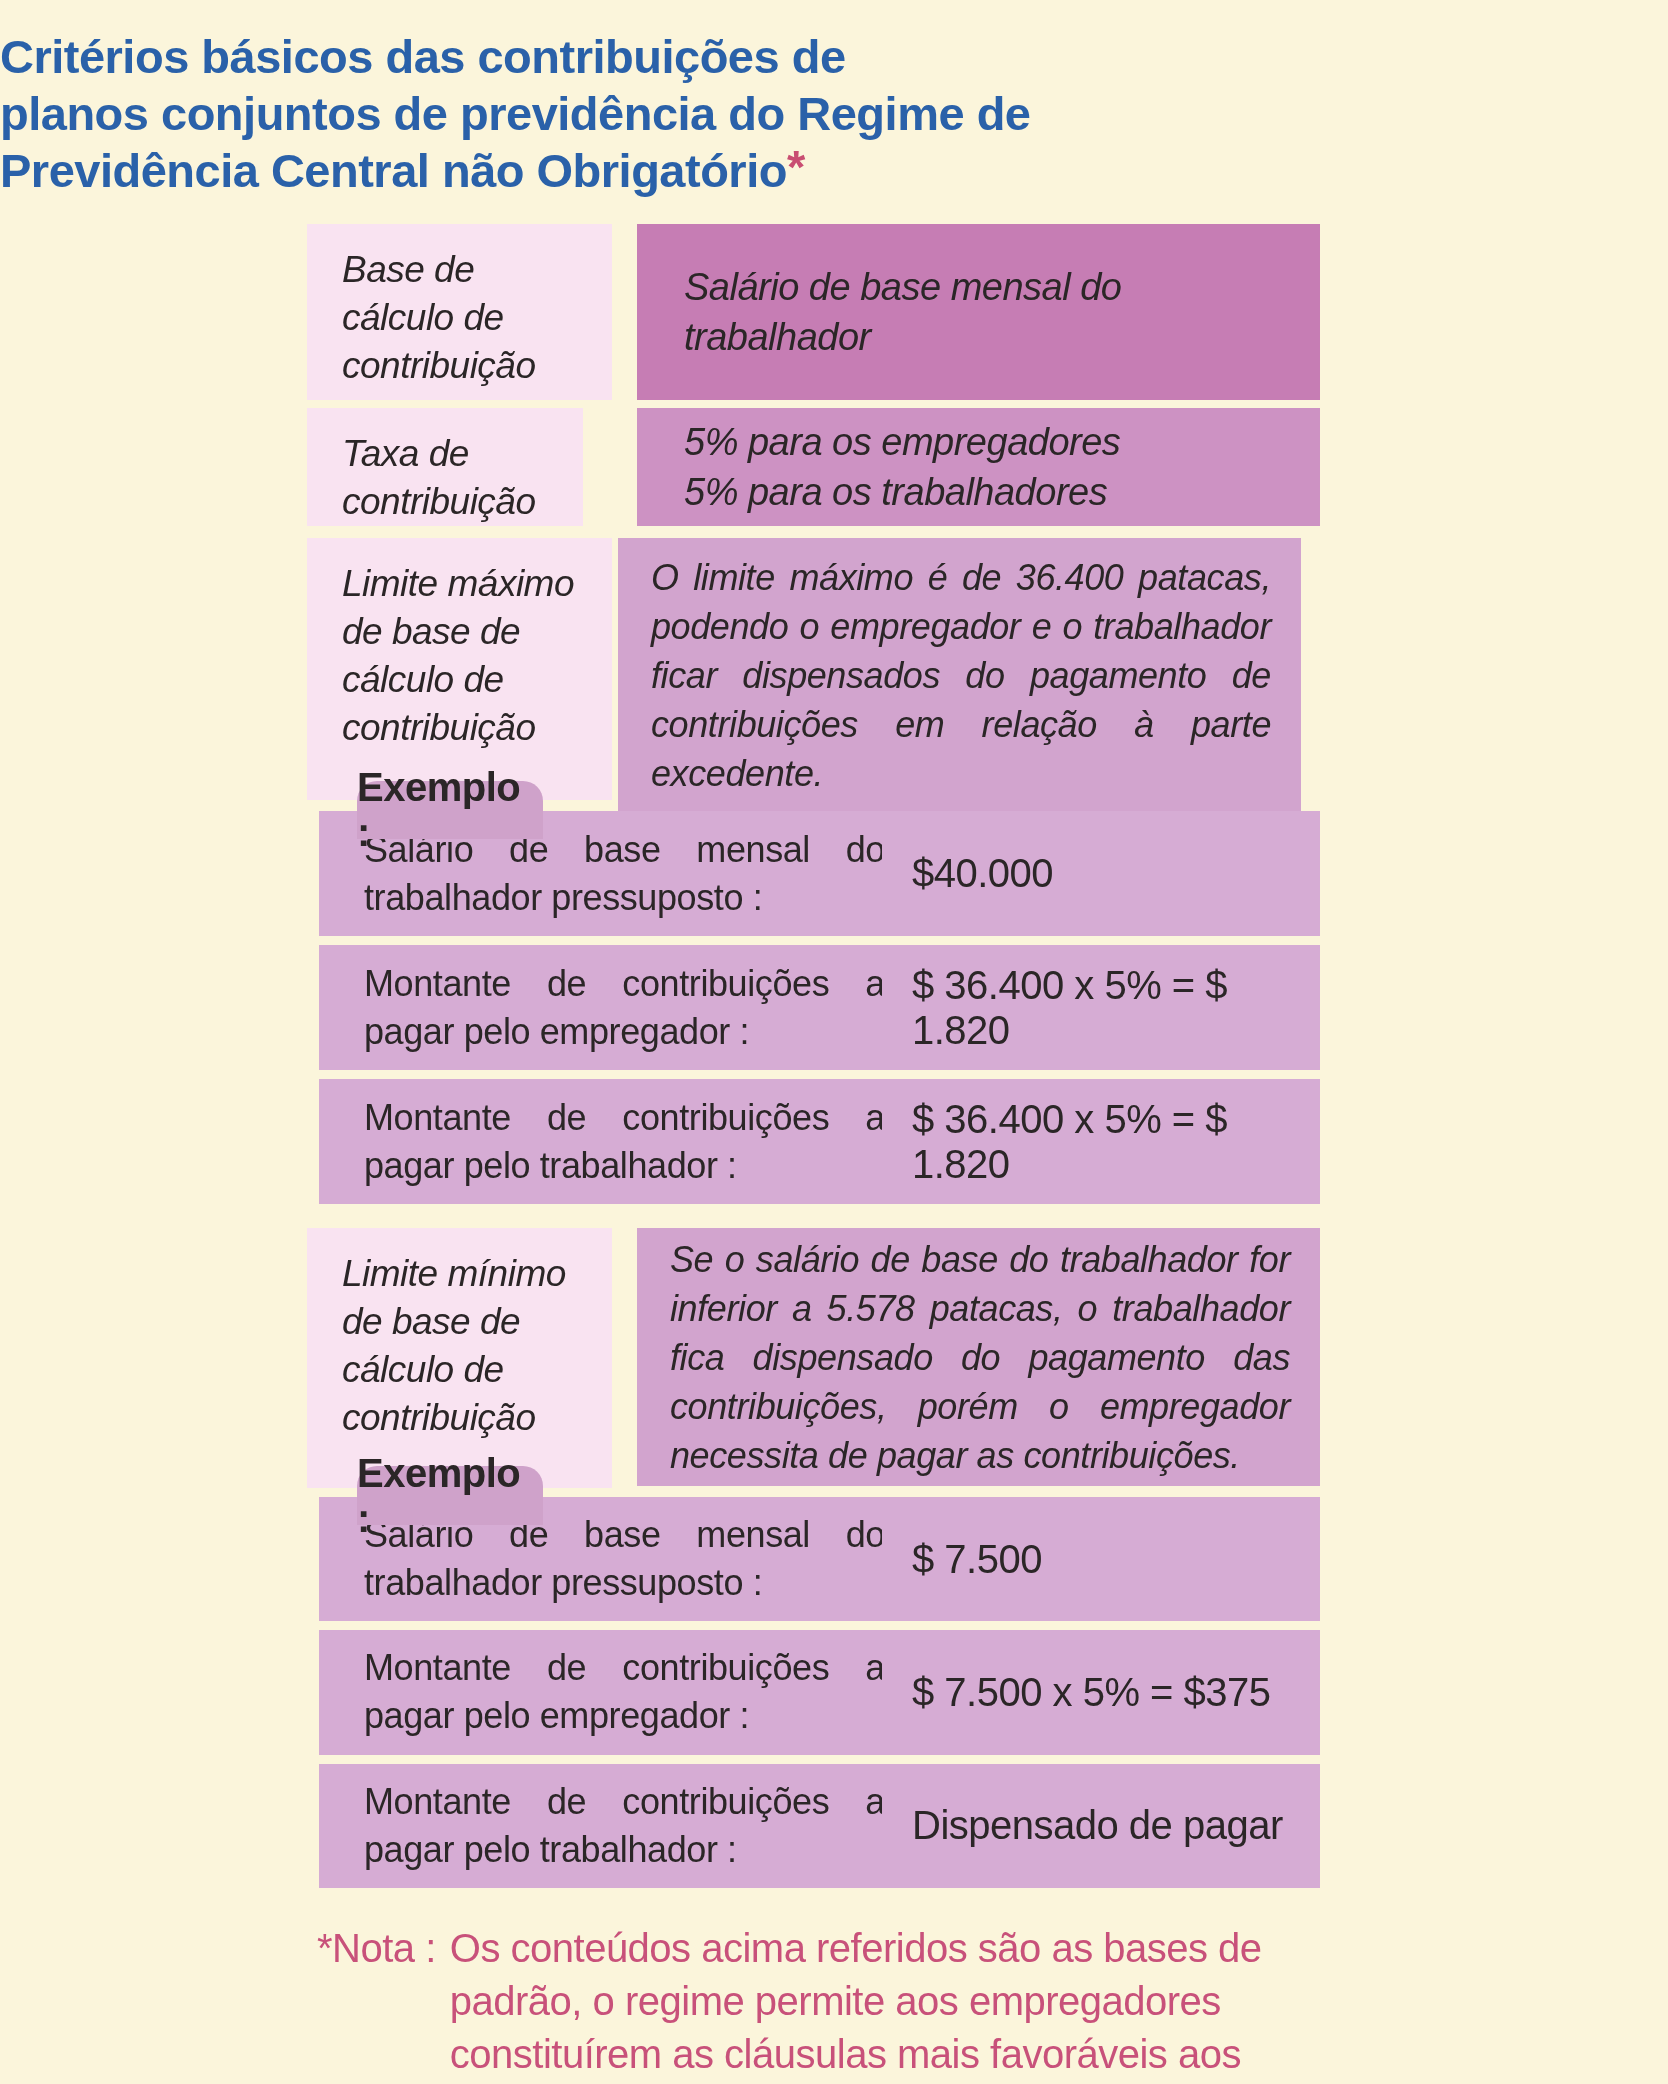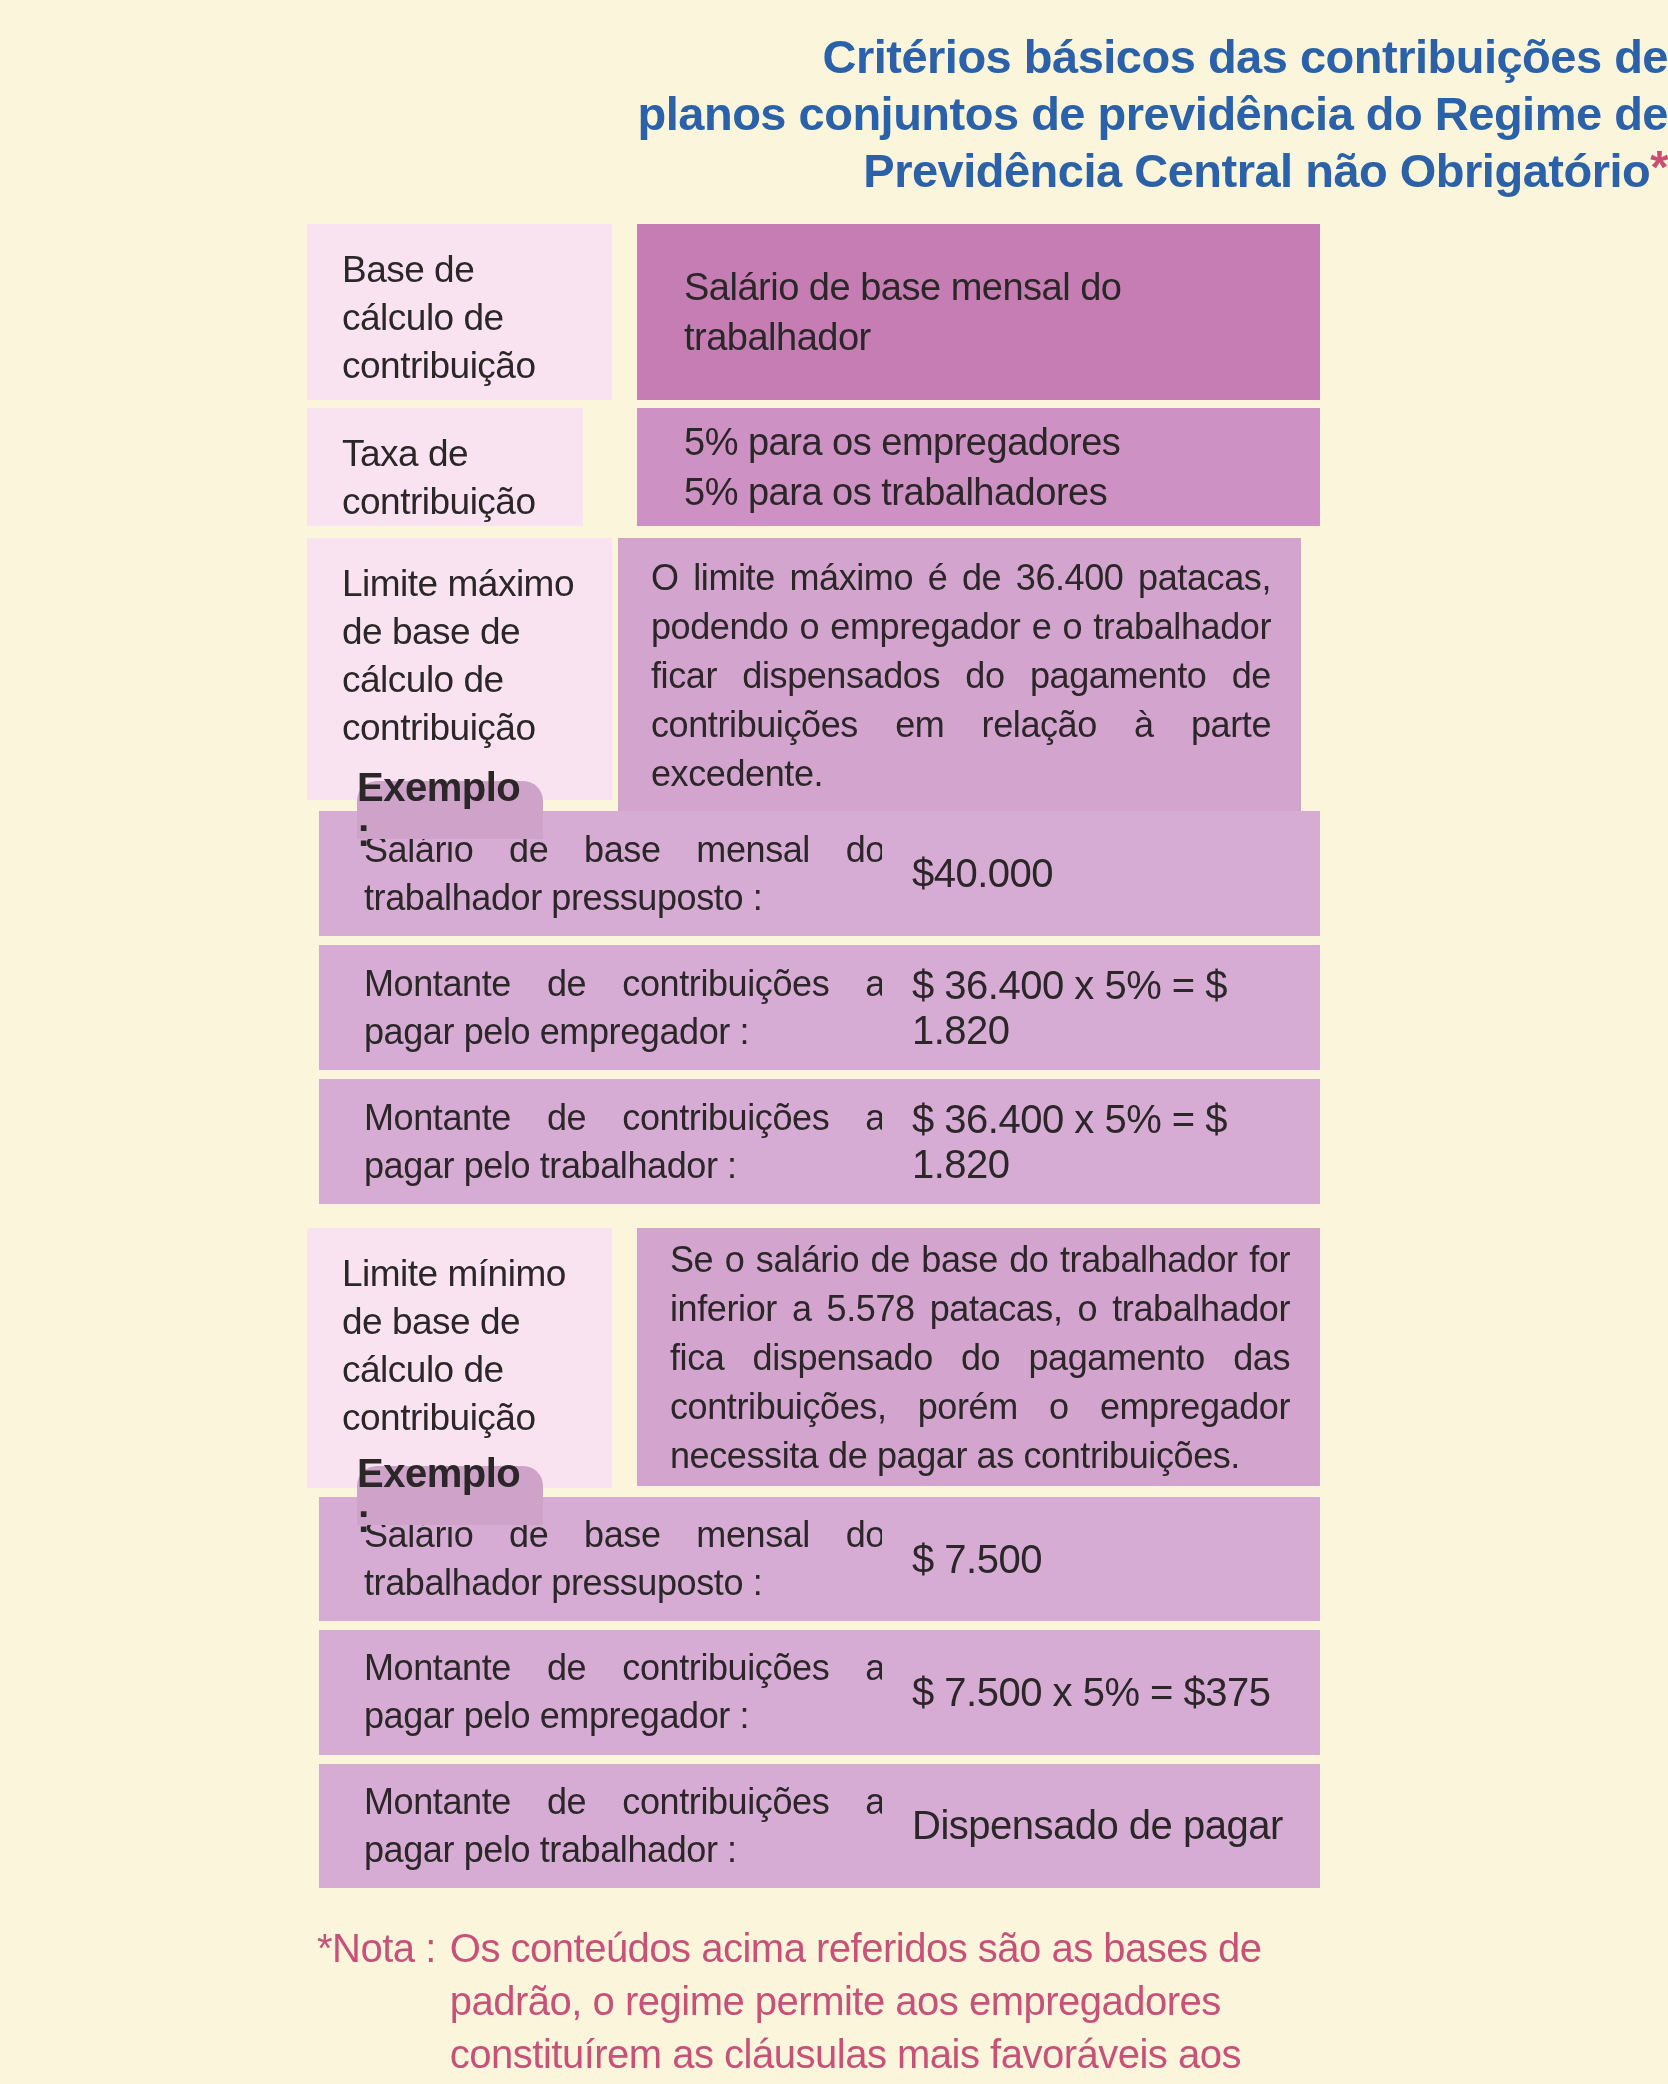--- a/index.html
+++ b/index.html
@@ -1,26 +1,26 @@
 <!DOCTYPE html>
 <html><head>
 <meta charset="utf-8">
 <style>
   * { margin:0; padding:0; box-sizing:border-box; }
   body { background:#FBF5DB; font-family:"Liberation Sans", sans-serif; }
   .page { position:relative; width:1668px; height:2084px; background:#FBF5DB; overflow:hidden; }
 
   
-  .title { position:absolute; top:28px; left:0; right:0; text-align:right;
+  .title { position:absolute; top:28px; left:0; right:0; text-align:left;
            font-size:47px; line-height:57px; font-weight:bold; color:#2A61A9;
            white-space:pre-line; letter-spacing:-0.5px; }
   .title .star { color:#C94E72; position:relative; top:-4px; }
 
   
-  .cell { position:absolute; color:#2B2627; }
+  .cell { position:absolute; color:#2B2627;font-style:italic; }
   .lab  { background:#F9E3F1; padding:22px 18px 0 35px; white-space:pre-line;
           font-size:37px; line-height:48px; letter-spacing:-0.5px; }
   .val  { display:flex; align-items:center; padding-left:47px; padding-right:25px;
           font-size:38px; line-height:50px; letter-spacing:-0.5px; white-space:pre-line; }
   .para { display:flex; align-items:center; padding:10px 30px 10px 33px; }
   .para .para-text { text-align:justify; font-size:36px; line-height:49px; letter-spacing:-0.4px; width:100%; }
 
   .t-r1-label { left:307px; top:224px;  width:305px; height:176px; }
   .t-r1-value { left:637px; top:224px;  width:683px; height:176px; background:#C67DB4; }
   .t-r2-label { left:307px; top:408px;  width:276px; height:118px; }

